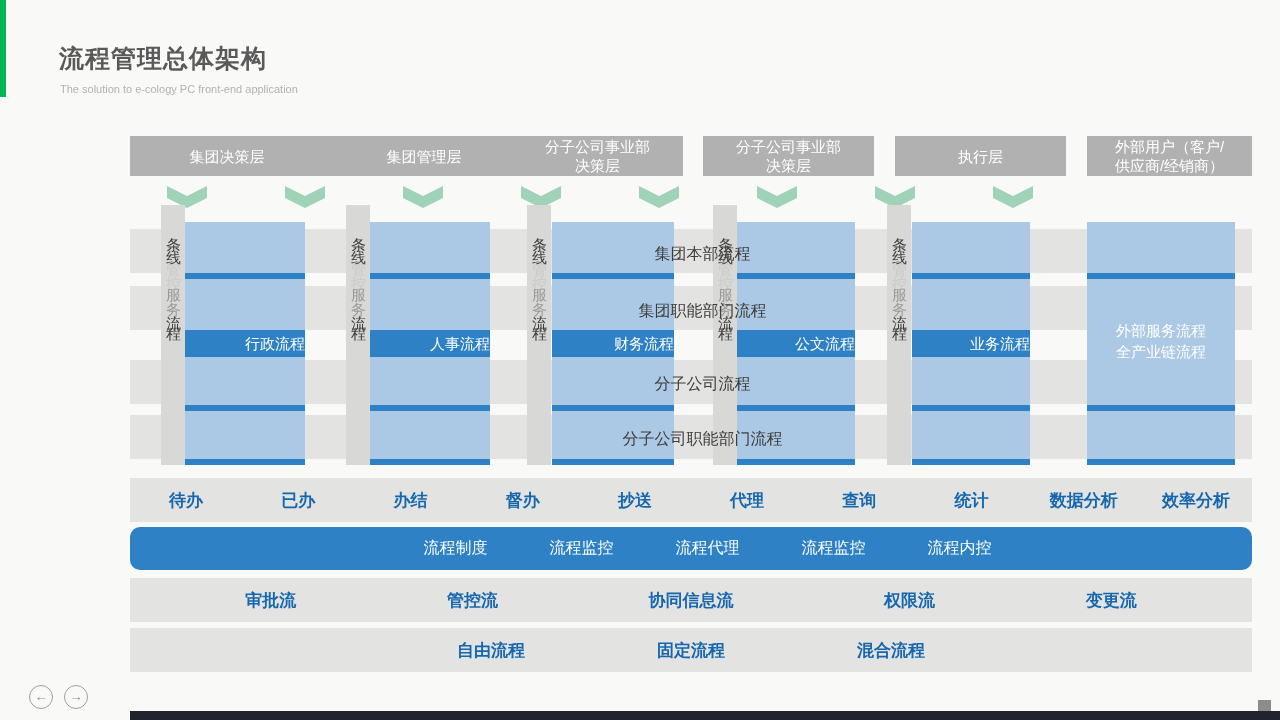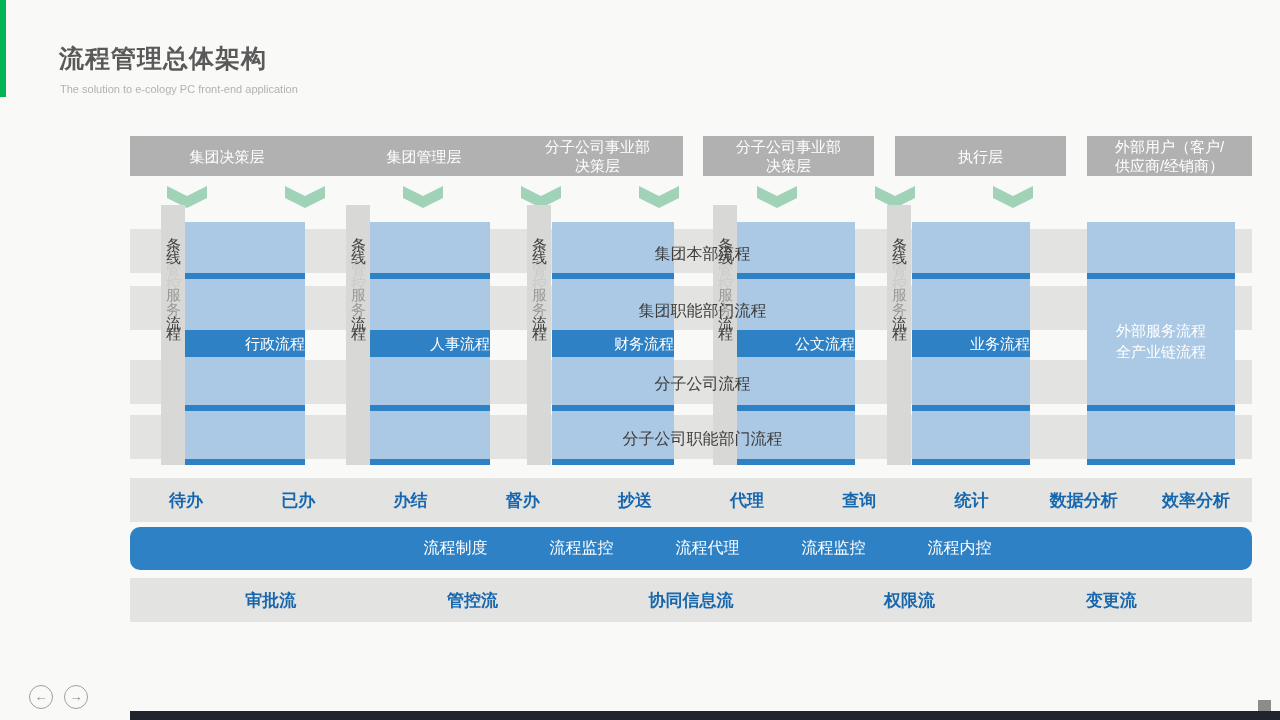--- a/index.html
+++ b/index.html
@@ -197,20 +197,25 @@
   </div>
 
   <div class="row-band flow-type-row">
     <span class="flow-item">审批流</span>
     <span class="flow-item">管控流</span>
     <span class="flow-item">协同信息流</span>
     <span class="flow-item">权限流</span>
     <span class="flow-item">变更流</span>
   </div>
 
+  <div class="row-band flow-mode-row">
+    <span class="flow-item">自由流程</span>
+    <span class="flow-item">固定流程</span>
+    <span class="flow-item">混合流程</span>
+  </div>
 
   <div class="nav-btn" style="left:29px">←</div>
   <div class="nav-btn" style="left:64px">→</div>
 
   <div class="corner-square"></div>
   <div class="bottom-bar"></div>
 
 </div>
 
 </body></html>

